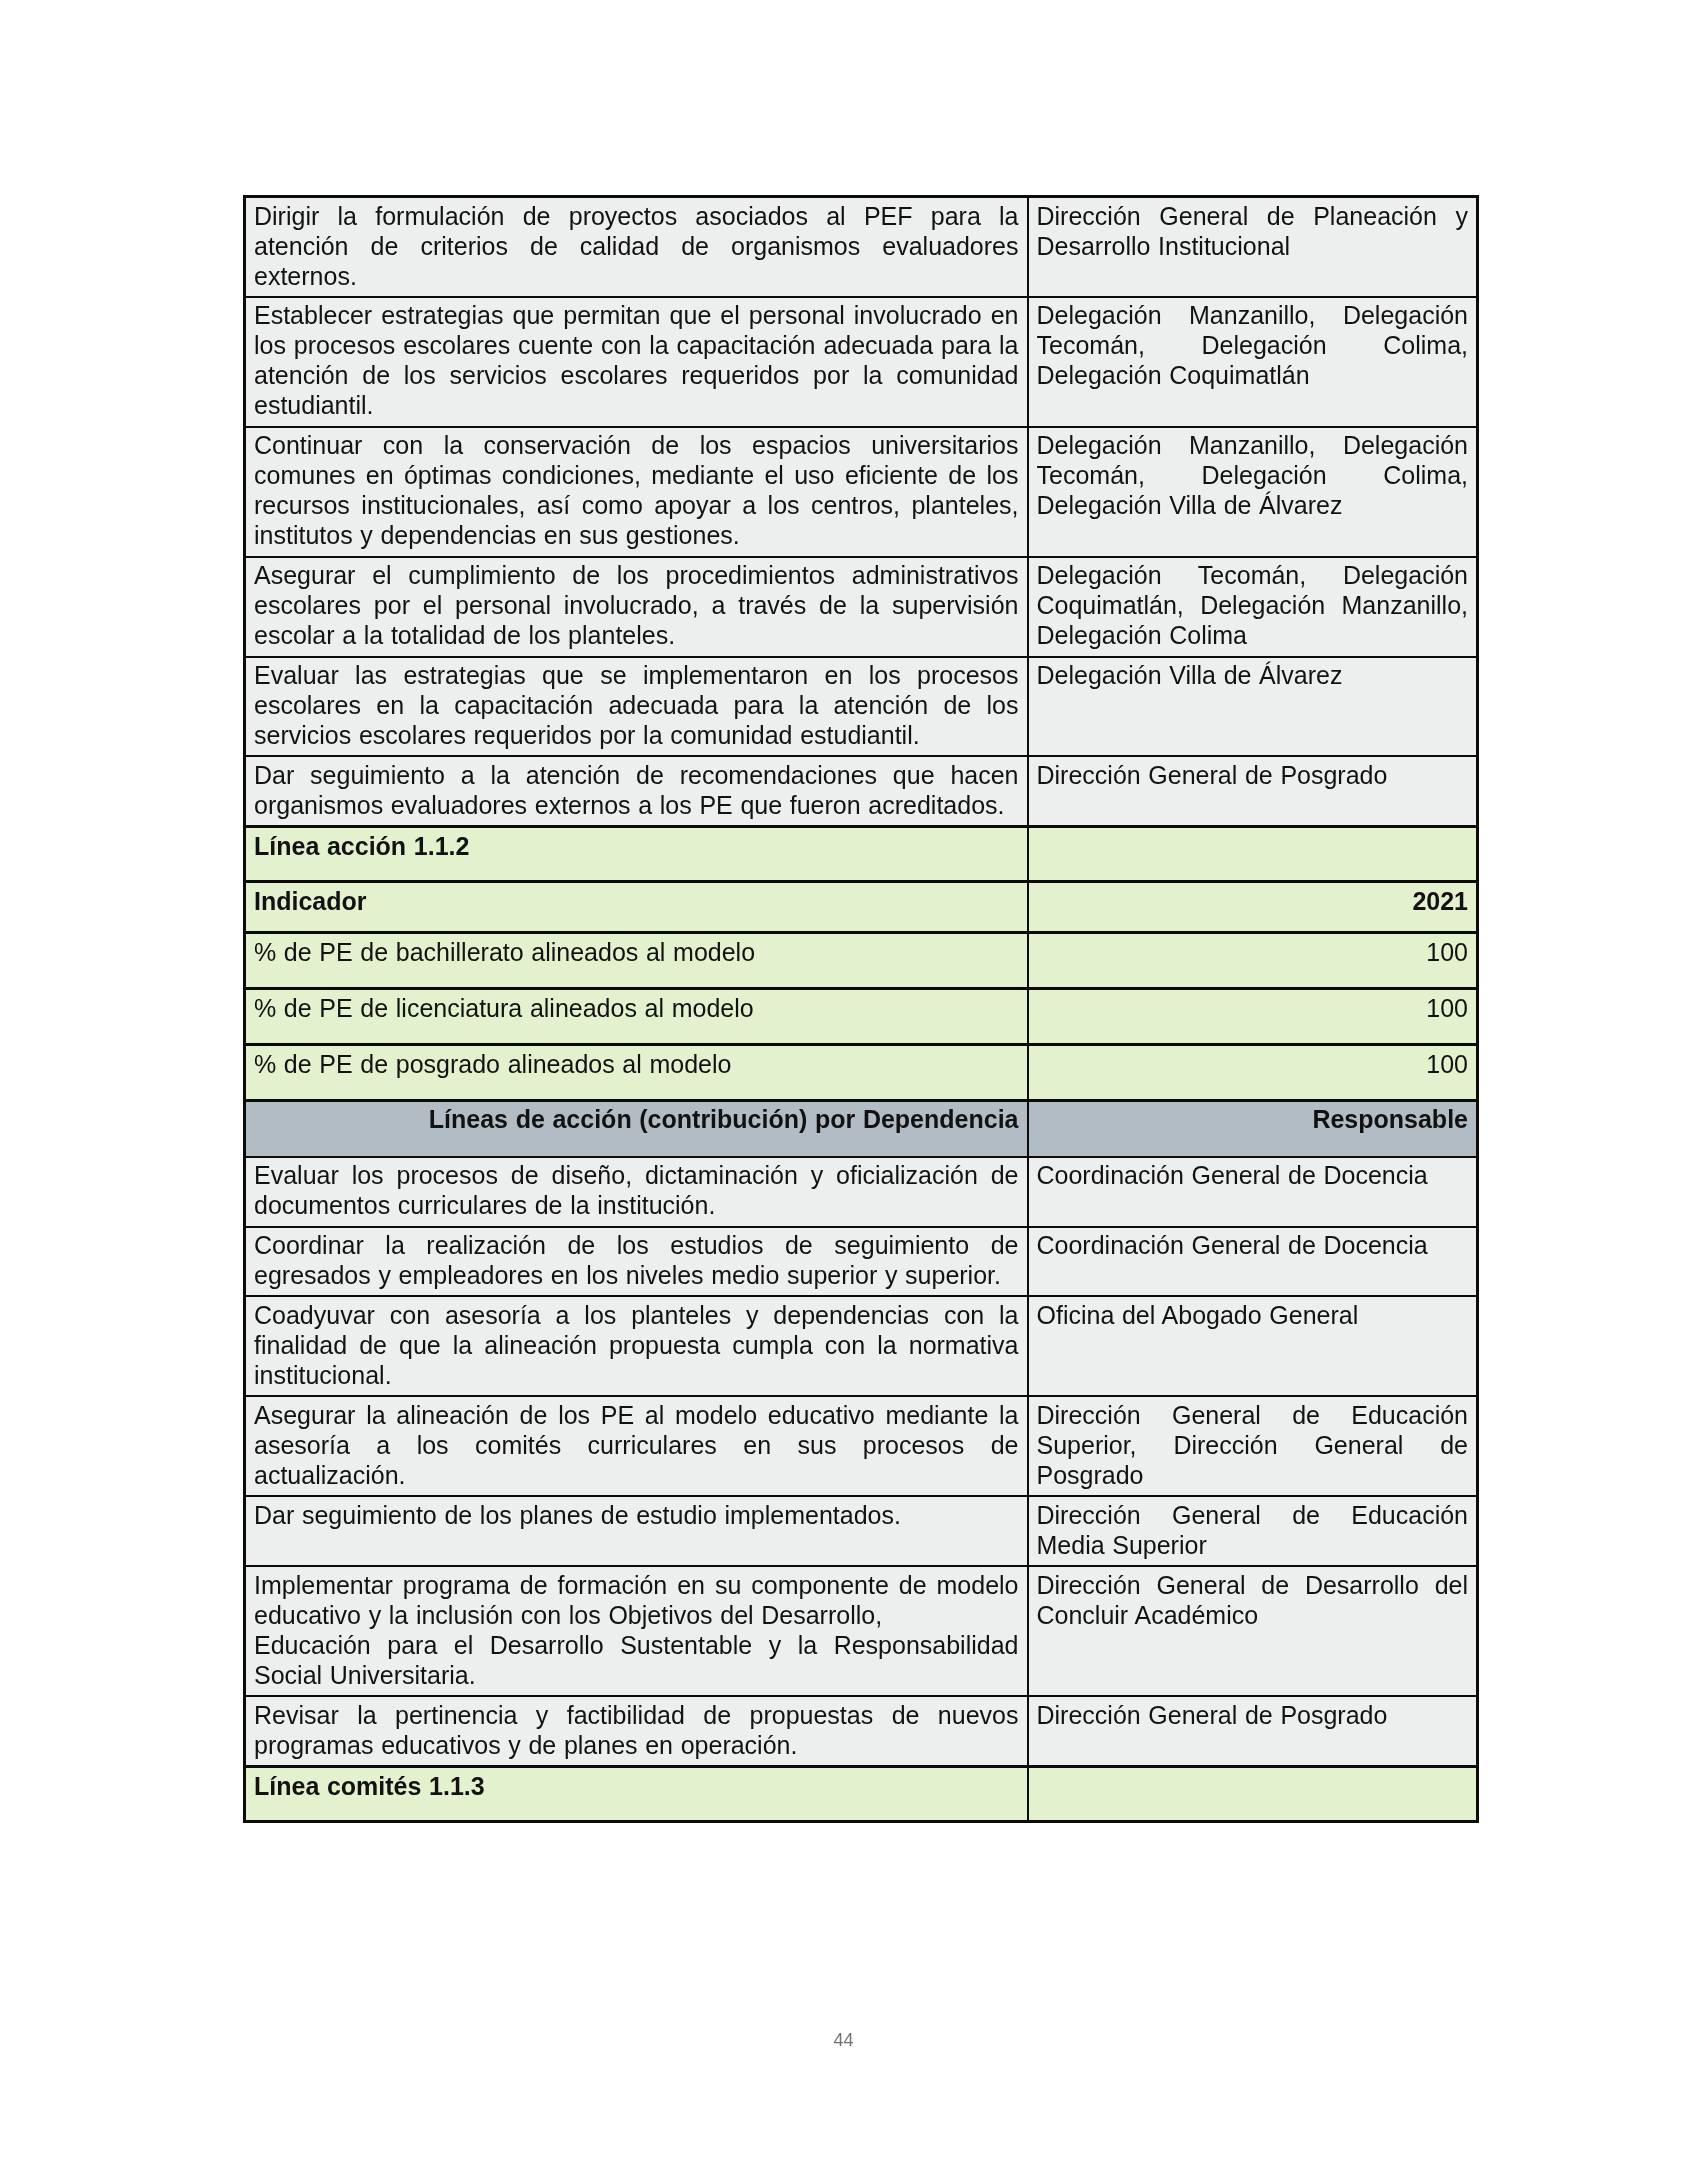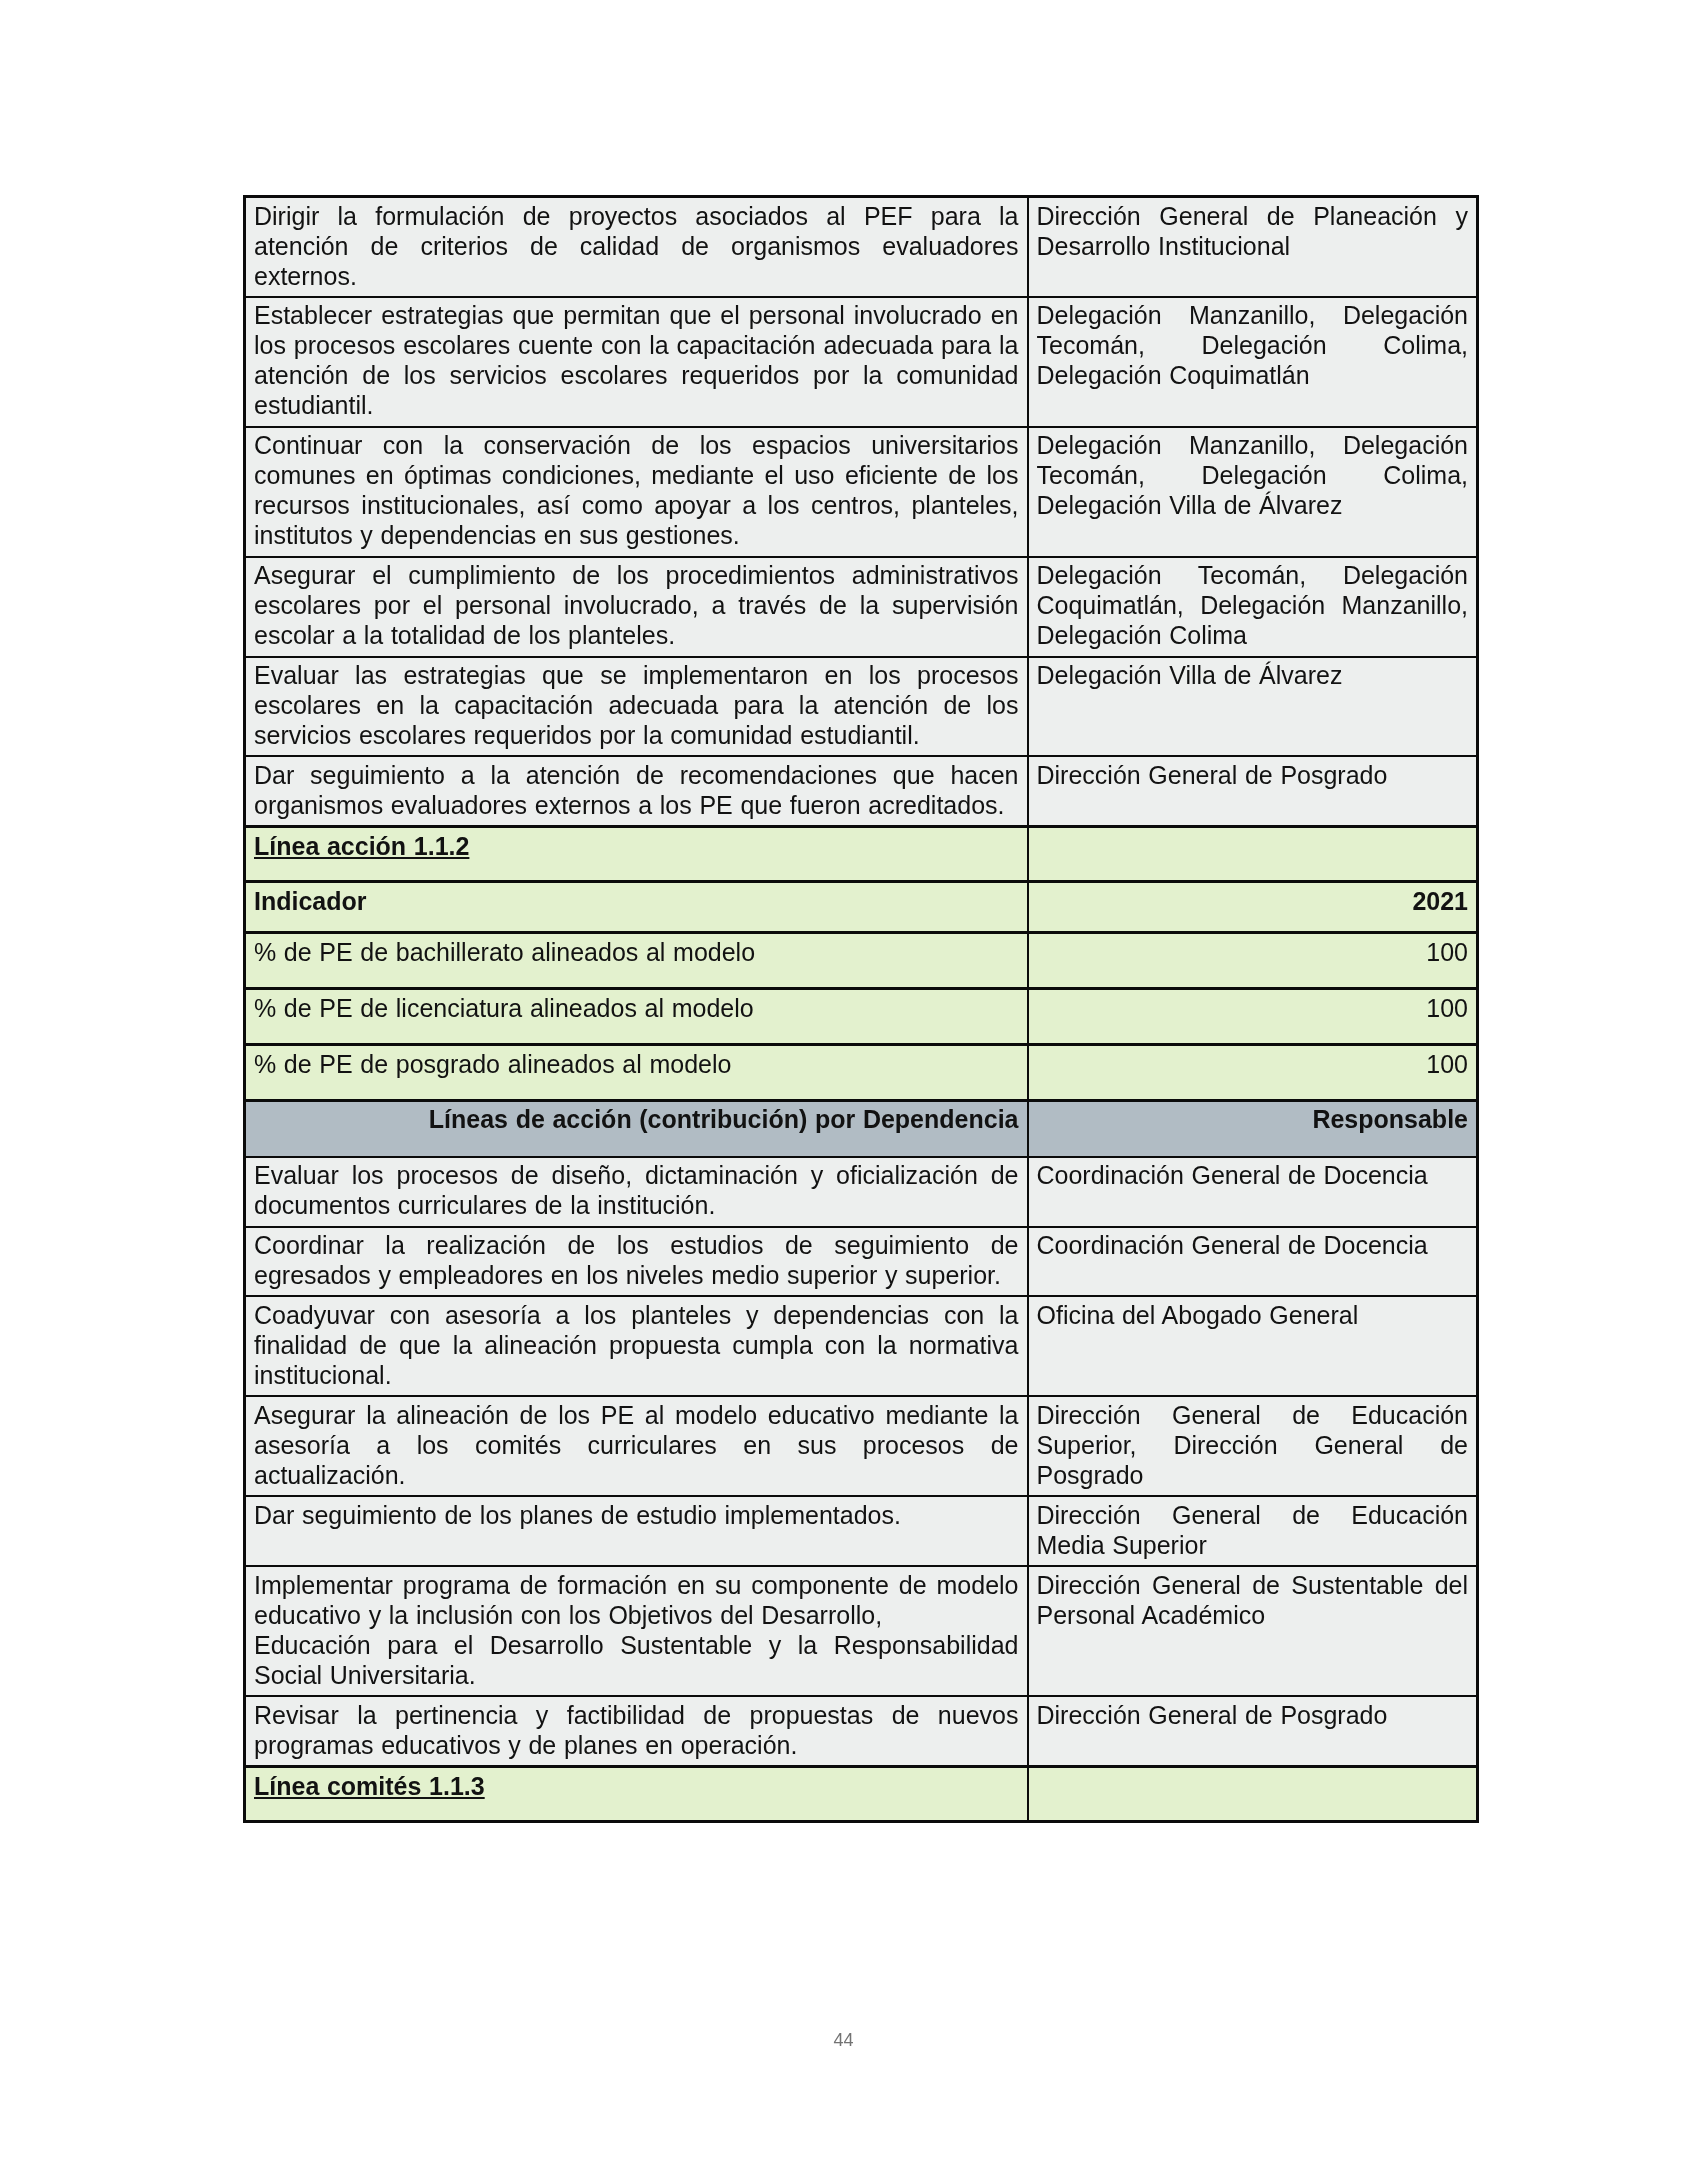--- a/index.html
+++ b/index.html
@@ -45,21 +45,20 @@
   
   tr.green-title td, tr.green-body td, tr.indicator-head td, tr.indicator td {
     background: #e3f1ce;
   }
   tr.green-title td, tr.indicator-head td, tr.indicator td, tr.section-head td {
     border-top-width: 3.3px;
   }
   tr.green-title td.cell-left {
     font-weight: bold;
     text-align: left;
-    text-decoration: underline;
   }
   tr.green-title td { height: 44px; }
   tr.green-body td.cell-left { text-align: justify; }
   tr.indicator-head td { height: 40px; font-weight: bold; }
   tr.indicator td { height: 45px; }
   tr.indicator-head td.cell-right, tr.indicator td.cell-right { text-align: right; }
 
   
   tr.section-head td {
     background: #b1bcc4;
@@ -153,21 +152,21 @@
           <td class="cell-left">Asegurar la alineación de los PE al modelo educativo mediante la asesoría a los comités curriculares en sus procesos de actualización.</td>
           <td class="cell-right">Dirección General de Educación Superior, Dirección General de Posgrado</td>
         </tr>
         <tr class="body">
           <td class="cell-left">Dar seguimiento de los planes de estudio implementados.</td>
           <td class="cell-right">Dirección General de Educación Media Superior</td>
         </tr>
         <tr class="body">
           <td class="cell-left">Implementar programa de formación en su componente de modelo educativo y la inclusión con los Objetivos del Desarrollo,
 Educación para el Desarrollo Sustentable y la Responsabilidad Social Universitaria.</td>
-          <td class="cell-right">Dirección General de Sustentable del Personal Académico</td>
+          <td class="cell-right">Dirección General de Desarrollo del Concluir Académico</td>
         </tr>
         <tr class="body">
           <td class="cell-left">Revisar la pertinencia y factibilidad de propuestas de nuevos programas educativos y de planes en operación.</td>
           <td class="cell-right">Dirección General de Posgrado</td>
         </tr>
         <tr class="green-title">
           <td class="cell-left">Línea comités 1.1.3</td>
           <td class="cell-right"></td>
         </tr>
       </tbody>

